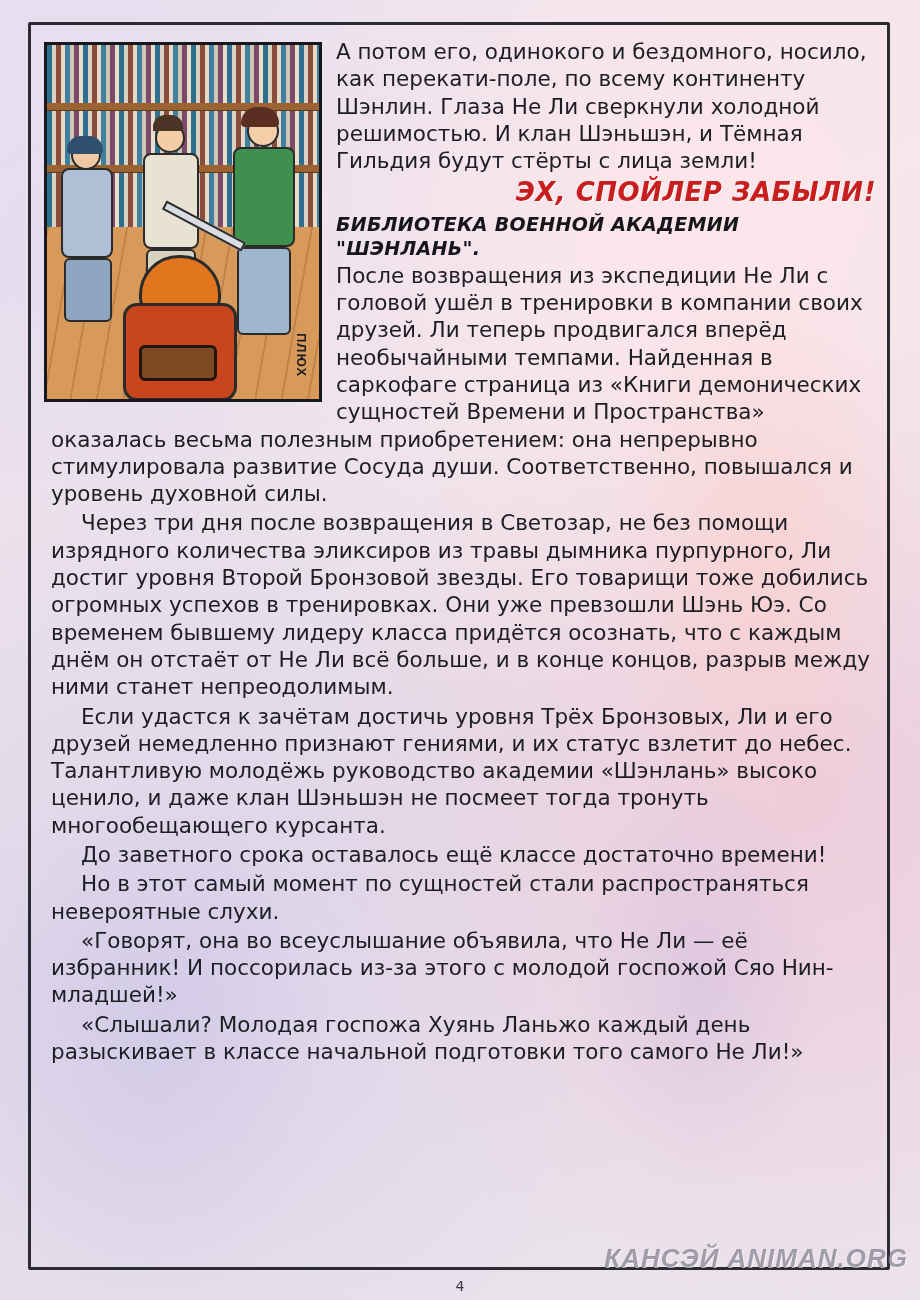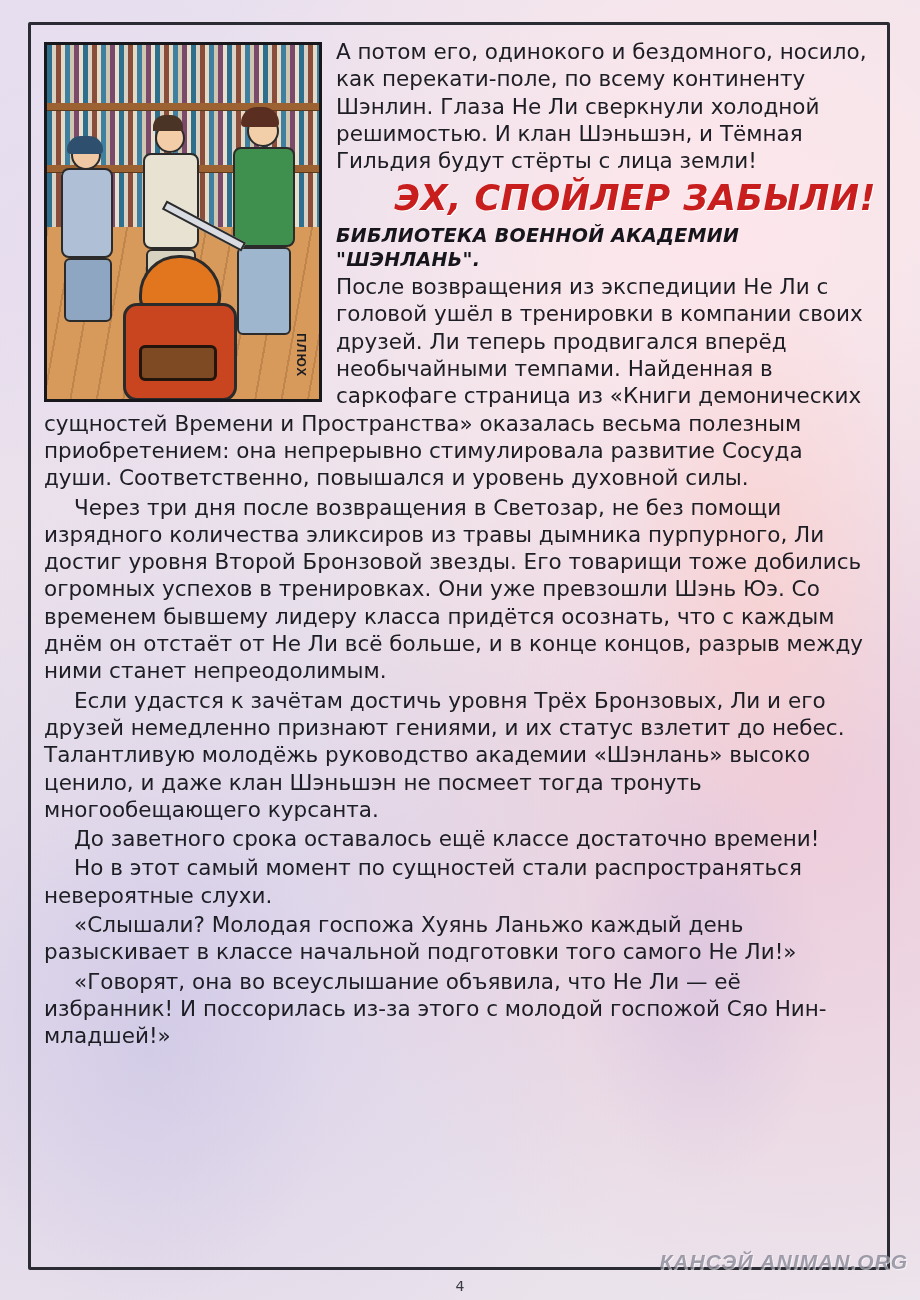--- a/index.html
+++ b/index.html
@@ -104,27 +104,27 @@
     font-weight:bold;
   }
   .panel .sword{position:absolute;left:112px;top:176px;width:86px;height:6px;background:#d9dce2;border:2px solid #2b2b2b;transform:rotate(28deg);}
   
   .txt{
     color:#1d1d24;
     font-family:"DejaVu Sans", sans-serif;
     font-size:21.5px;
     line-height:1.27;
   }
-  .txt p{margin:0 0 2px 0;}
+  .txt p{margin:0 0 2px 7px;}
   .indent{text-indent:30px;}
   .spoiler{
     color:#c81e1e;
     font-weight:bold;
     font-style:italic;
-    font-size:35px;
+    font-size:26px;
     letter-spacing:0.5px;
     text-align:right;
     margin:8px 0 10px 0;
     text-shadow:1px 1px 0 #fff;
   }
   .heading{
     font-weight:bold;
     font-style:italic;
     font-size:19px;
     letter-spacing:0.3px;
@@ -137,21 +137,21 @@
     text-align:center;
     font-size:14px;
     color:#3a3a44;
   }
   .watermark{
     position:absolute;
     right:12px;bottom:26px;
     font-family:"Liberation Sans",sans-serif;
     font-weight:bold;
     font-style:italic;
-    font-size:21px;
+    font-size:26px;
     letter-spacing:1px;
     color:rgba(90,90,110,0.55);
     text-shadow:1px 1px 0 rgba(255,255,255,0.6);
   }
 </style>
 </head>
 <body>
 
 <div class="page">
   <div class="bg-art"></div>
@@ -197,21 +197,21 @@
 
     <div class="txt">
       <p>А потом его, одинокого и бездомного, носило, как перекати-поле, по всему континенту Шэнлин. Глаза Не Ли сверкнули холодной решимостью. И клан Шэньшэн, и Тёмная Гильдия будут стёрты с лица земли!</p>
       <p class="spoiler">ЭХ, СПОЙЛЕР ЗАБЫЛИ!</p>
       <p class="heading">БИБЛИОТЕКА ВОЕННОЙ АКАДЕМИИ "ШЭНЛАНЬ".</p>
       <p>После возвращения из экспедиции Не Ли с головой ушёл в тренировки в компании своих друзей. Ли теперь продвигался вперёд необычайными темпами. Найденная в саркофаге страница из «Книги демонических сущностей Времени и Пространства» оказалась весьма полезным приобретением: она непрерывно стимулировала развитие Сосуда души. Соответственно, повышался и уровень духовной силы.</p>
       <p class="indent">Через три дня после возвращения в Светозар, не без помощи изрядного количества эликсиров из травы дымника пурпурного, Ли достиг уровня Второй Бронзовой звезды. Его товарищи тоже добились огромных успехов в тренировках. Они уже превзошли Шэнь Юэ. Со временем бывшему лидеру класса придётся осознать, что с каждым днём он отстаёт от Не Ли всё больше, и в конце концов, разрыв между ними станет непреодолимым.</p>
       <p class="indent">Если удастся к зачётам достичь уровня Трёх Бронзовых, Ли и его друзей немедленно признают гениями, и их статус взлетит до небес. Талантливую молодёжь руководство академии «Шэнлань» высоко ценило, и даже клан Шэньшэн не посмеет тогда тронуть многообещающего курсанта.</p>
       <p class="indent">До заветного срока оставалось ещё классе достаточно времени!</p>
       <p class="indent">Но в этот самый момент по сущностей стали распространяться невероятные слухи.</p>
+      <p class="indent">«Говорят, она во всеуслышание объявила, что Не Ли — её избранник! И поссорилась из-за этого с молодой госпожой Сяо Нин-младшей!»</p>
       <p class="indent">«Слышали? Молодая госпожа Хуянь Ланьжо каждый день разыскивает в классе начальной подготовки того самого Не Ли!»</p>
-      <p class="indent">«Говорят, она во всеуслышание объявила, что Не Ли — её избранник! И поссорилась из-за этого с молодой госпожой Сяо Нин-младшей!»</p>
     </div>
 
   </div>
 
   <div class="watermark">КАНСЭЙ ANIMAN.ORG</div>
   <div class="pagenum">4</div>
 </div>
 
 </body></html>

